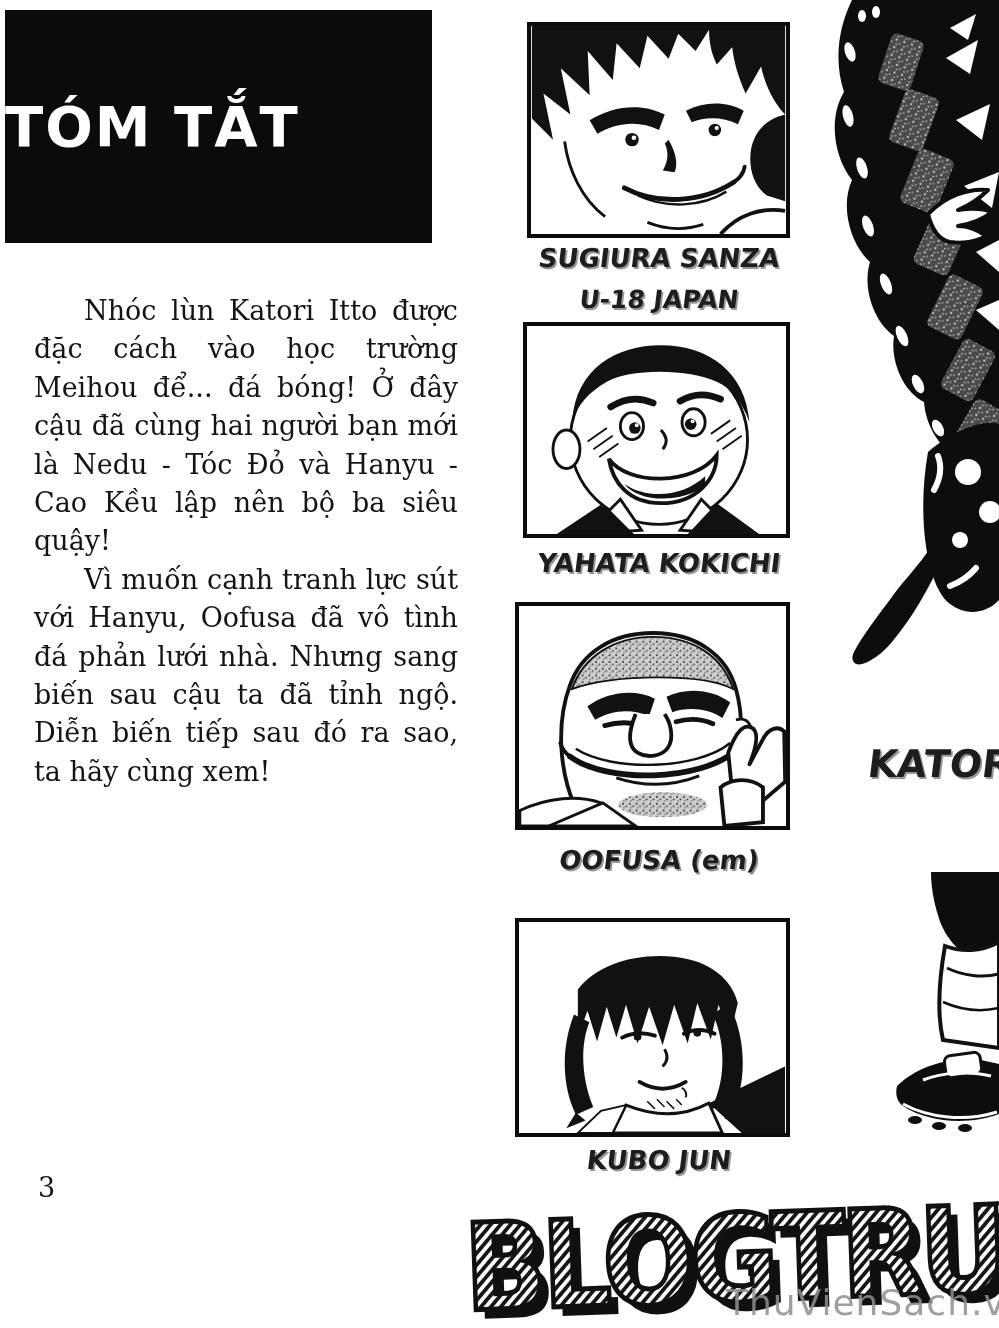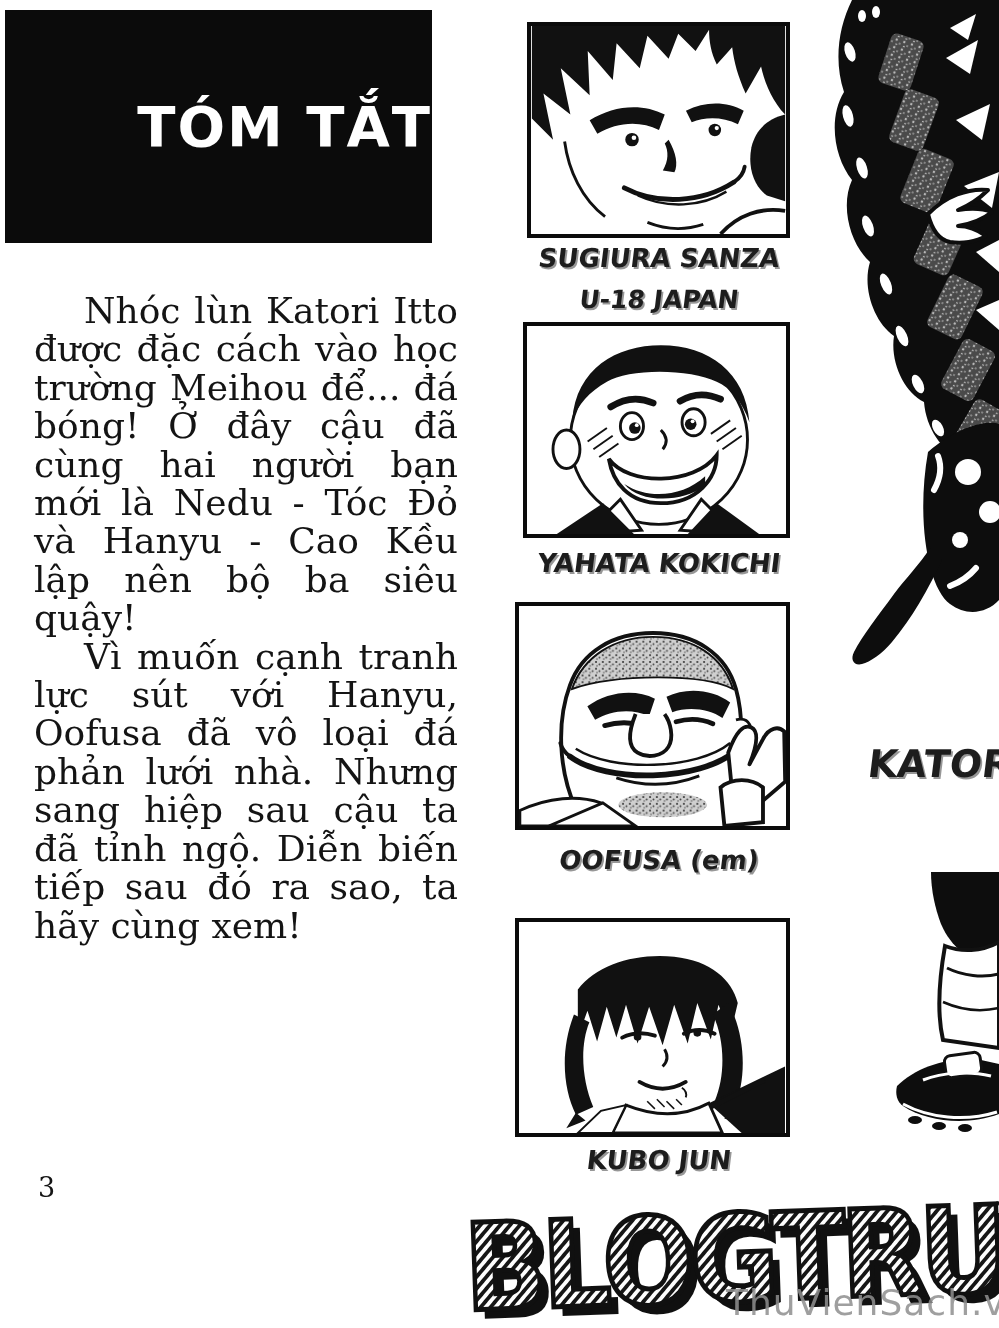--- a/index.html
+++ b/index.html
@@ -2,26 +2,26 @@
 <html><head>
 <meta charset="utf-8">
 <style>
   *{box-sizing:border-box;margin:0;padding:0}
   html,body{background:#ffffff}
   .page{position:relative;width:999px;height:1328px;background:#ffffff;overflow:hidden;
         font-family:"DejaVu Serif",serif;color:#141414}
 
   
   .title-box{position:absolute;left:5px;top:10px;width:427px;height:233px;background:#0b0b0b;
-             display:flex;flex-direction:column;align-items:flex-end;justify-content:center;gap:26px}
+             display:flex;flex-direction:column;align-items:flex-start;justify-content:center;gap:26px}
   .title-line{color:#ffffff;font-family:"DejaVu Sans",sans-serif;font-weight:bold;
               font-size:56px;line-height:1;letter-spacing:2px}
 
   
-  .summary{position:absolute;left:34px;top:292px;width:424px;font-size:36px;line-height:38.4px;
+  .summary{position:absolute;left:34px;top:292px;width:424px;font-size:27px;line-height:38.4px;
            text-align:justify;color:#141414}
   .summary p{text-indent:50px}
 
   .page-number{position:absolute;left:38px;top:1172px;font-size:27px;color:#141414}
 
   
   .portrait-box{position:absolute;border:4px solid #0b0b0b;background:#fff}
   .portrait-box svg{display:block;width:100%;height:100%}
   .box1{left:527px;top:22px;width:263px;height:216px}
   .box2{left:523px;top:322px;width:267px;height:216px}
@@ -54,21 +54,21 @@
 <body>
 
 <div class="page">
 
   <div class="title-box">
     <div class="title-line">TÓM TẮT</div>
   </div>
 
   <div class="summary">
     <p>Nhóc lùn Katori Itto được đặc cách vào học trường Meihou để... đá bóng! Ở đây cậu đã cùng hai người bạn mới là Nedu - Tóc Đỏ và Hanyu - Cao Kều lập nên bộ ba siêu quậy!</p>
-    <p>Vì muốn cạnh tranh lực sút với Hanyu, Oofusa đã vô loại đá phản lưới nhà. Nhưng sang hiệp sau cậu ta đã tỉnh ngộ. Diễn biến tiếp sau đó ra sao, ta hãy cùng xem!</p>
+    <p>Vì muốn cạnh tranh lực sút với Hanyu, Oofusa đã vô tình đá phản lưới nhà. Nhưng sang biến sau cậu ta đã tỉnh ngộ. Diễn biến tiếp sau đó ra sao, ta hãy cùng xem!</p>
   </div>
 
   <div class="page-number">3</div>
 
   <div class="portrait-box box1">
     <svg viewBox="0 0 263 216">
       <rect width="263" height="216" fill="#fff"></rect>
       <path d="M0,0 H263 V92 C250,78 242,60 238,42 L222,70 C214,52 210,38 208,22 L192,40 C186,28 184,16 184,4 L170,26 152,8 142,34 120,10 112,44 88,18 84,56 58,26 60,72 30,44 40,92 12,70 22,118 0,96 Z" fill="#111"></path>
       <path d="M263,92 C245,96 232,108 228,126 C224,146 230,166 244,176 L263,182 Z" fill="#111"></path>
       <path d="M60,98 C85,82 115,80 138,92 L132,108 C112,98 88,100 68,112 Z" fill="#111"></path>

